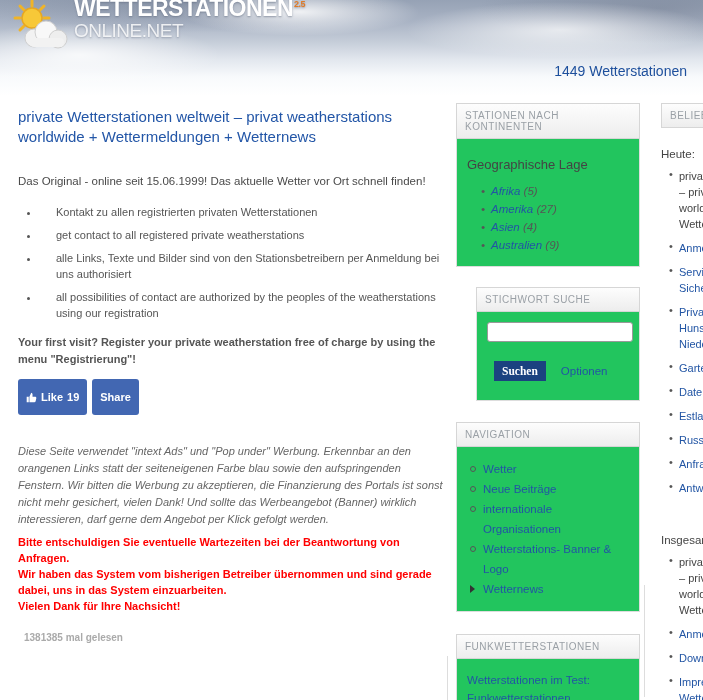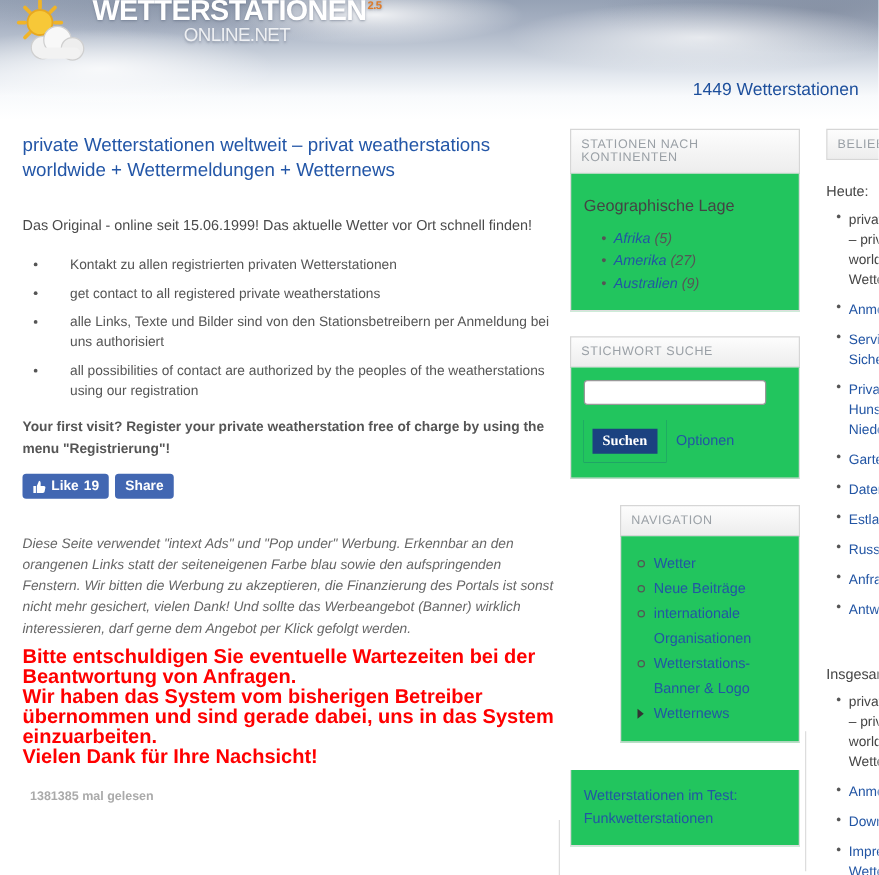--- a/index.html
+++ b/index.html
@@ -18,42 +18,42 @@
       radial-gradient(ellipse 260px 50px at 660px 8px, rgba(110,120,140,.45), rgba(110,120,140,0) 70%),
       radial-gradient(ellipse 300px 40px at 180px 5px, rgba(115,125,145,.4), rgba(115,125,145,0) 70%),
       linear-gradient(180deg,#96a2b5 0%,#a9b3c4 22%,#c3cbd7 42%,#e2e7ee 62%,#f8fafc 80%,#ffffff 100%);
   }
   .logo { position:absolute; left:8px; top:0; display:flex; }
   .logo-icon { width:62px; height:52px; }
   .logo-text { margin-left:4px; margin-top:-3px; line-height:1; }
   .logo-line1 { font-size:23px; font-weight:bold; color:#fff; letter-spacing:-0.5px;
                 text-shadow:0 1px 2px rgba(90,100,120,.55); }
   .logo-line1 sup { font-size:9px; color:#e07b28; font-weight:bold; margin-left:1px; }
-  .logo-line2 { font-size:15px; color:rgba(255,255,255,.82); text-align:center; letter-spacing:-0.5px;
+  .logo-line2 { font-size:19px; color:rgba(255,255,255,.82); text-align:left; letter-spacing:-0.5px;
                 margin-top:1px; text-shadow:0 1px 2px rgba(90,100,120,.45); }
   .topnav { position:absolute; top:63px; right:16px; display:flex; gap:26px;flex-direction:column; }
   .topnav a { font-size:14px; color:#1d4f9c; text-decoration:none; white-space:nowrap; }
   
   .main { position:absolute; left:18px; top:103px; width:428px; }
   .mid  { position:absolute; left:456px; top:103px; width:184px; }
   .rc   { position:absolute; left:661px; top:103px; width:168px; }
   
   h1.pagetitle { font-size:15px; font-weight:normal; color:#2356a7; line-height:20px; margin:4px 0 0; }
   .intro { font-size:11.5px; color:#4a4a4a; line-height:19px; margin-top:25px; }
   ul.mainlist { margin:13px 0 0 22px; }
   ul.mainlist li { font-size:11px; color:#555; line-height:16px; margin-bottom:7px;padding-left:16px; }
   .bold-note { font-size:11px; font-weight:bold; color:#555; line-height:17px; margin-top:13px; }
   .fb-row { display:flex; gap:5px; margin-top:11px; }
   .fb-btn { display:flex; align-items:center; gap:4px; background:#4267b2; color:#fff;
             border:none; border-radius:3px; font-size:11px; font-weight:bold;
-            padding:3px 8px; font-family:"Liberation Sans",sans-serif; cursor:pointer; height:20px; }
+            padding:3px 8px; font-family:"Liberation Sans",sans-serif; cursor:pointer; height:36px; }
   
   .ad-note { font-size:11px; font-style:italic; color:#666; line-height:17px; margin-top:28px; }
   .red-note { margin-top:6px; }
-  .red-note div { font-size:16px; font-weight:bold; color:#f00; line-height:16px; }
+  .red-note div { font-size:11px; font-weight:bold; color:#f00; line-height:16px; }
   .read-count { font-size:10px; color:#aaa; margin:18px 0 0 6px;font-weight:bold; }
   
   .box { margin-bottom:16px; }
   .box-head {
     border:1px solid #d6d6d6; background:linear-gradient(180deg,#fdfdfd,#ededed);
     color:#9aa0a6; font-size:10px; letter-spacing:.5px; padding:6px 8px;
   }
   .box-body { border:1px solid #ddd; border-top:none; padding:10px 10px 12px; background:#22c55e; }
   .geo-title { font-size:13px; color:#444; margin:8px 0 10px; }
   ul.geo { list-style:none; margin-left:14px; }
@@ -169,50 +169,52 @@
 
   <div class="mid">
 
     <div class="box">
       <div class="box-head">STATIONEN NACH KONTINENTEN</div>
       <div class="box-body">
         <div class="geo-title">Geographische Lage</div>
         <ul class="geo">
           <li><a href="#">Afrika</a> <span class="cnt">(5)</span></li>
           <li><a href="#">Amerika</a> <span class="cnt">(27)</span></li>
+          <li><a href="#">Asien</a> <span class="cnt">(4)</span></li>
           <li><a href="#">Australien</a> <span class="cnt">(9)</span></li>
         </ul>
       </div>
     </div>
 
-    <div class="box" style="margin-top:20px;">
+    <div class="box" style="margin-top:20px;margin-left:20px;">
       <div class="box-head">STICHWORT SUCHE</div>
       <div class="box-body">
         <input class="search-input" type="text" value="" style="">
         <div class="search-row">
           <button class="search-btn">Suchen</button>
           <a href="#" class="options-link">Optionen</a>
         </div>
       </div>
     </div>
 
-    <div class="box" style="margin-top:21px;margin-left:40px;">
+    <div class="box" style="margin-top:21px;">
       <div class="box-head">NAVIGATION</div>
       <div class="box-body">
         <ul class="navlist">
           <li class="circle"><a href="#">Wetter</a></li>
           <li class="circle"><a href="#">Neue Beiträge</a></li>
           <li class="circle"><a href="#">internationale Organisationen</a></li>
           <li class="circle"><a href="#">Wetterstations- Banner &amp; Logo</a></li>
           <li class="arrow"><a href="#">Wetternews</a></li>
         </ul>
       </div>
     </div>
 
     <div class="box" style="margin-top:22px;">
+      <div class="box-head">FUNKWETTERSTATIONEN</div>
       <div class="box-body">
         <a href="#" class="funk-link">Wetterstationen im Test: Funkwetterstationen</a>
       </div>
     </div>
 
   </div>
 
   <div class="rc">
     <div class="box-head">BELIEBTESTE ARTIKEL</div>
 

